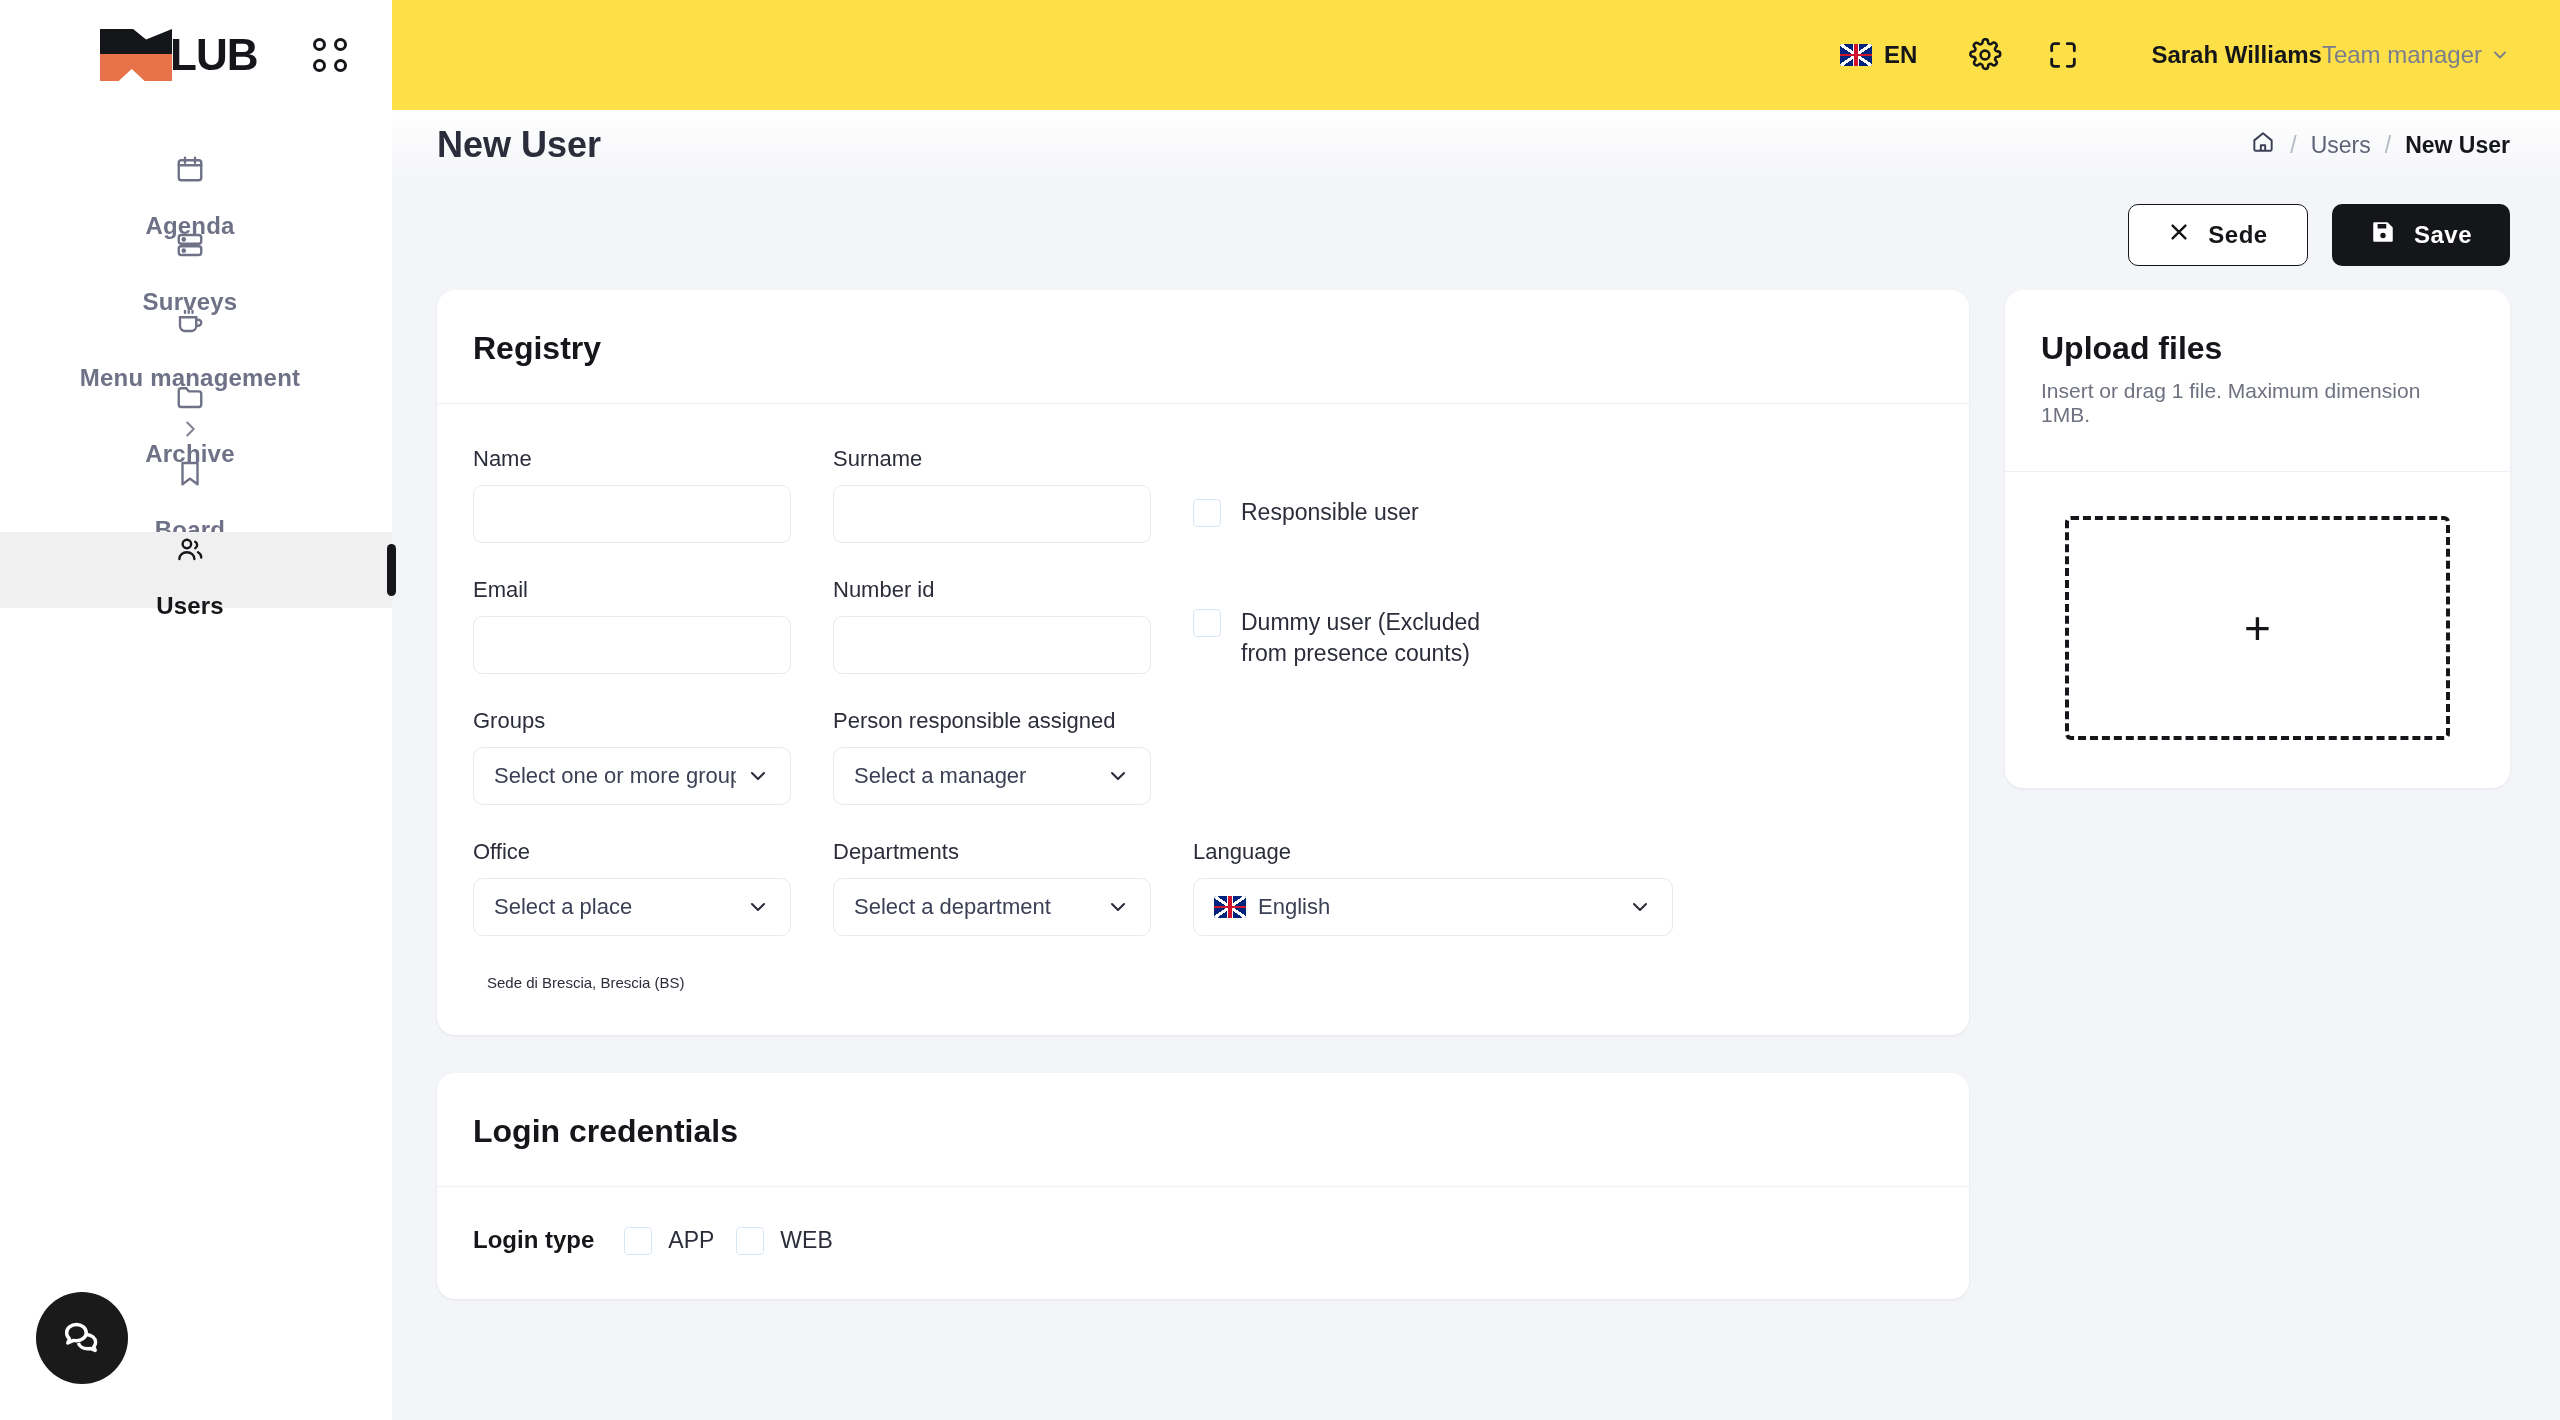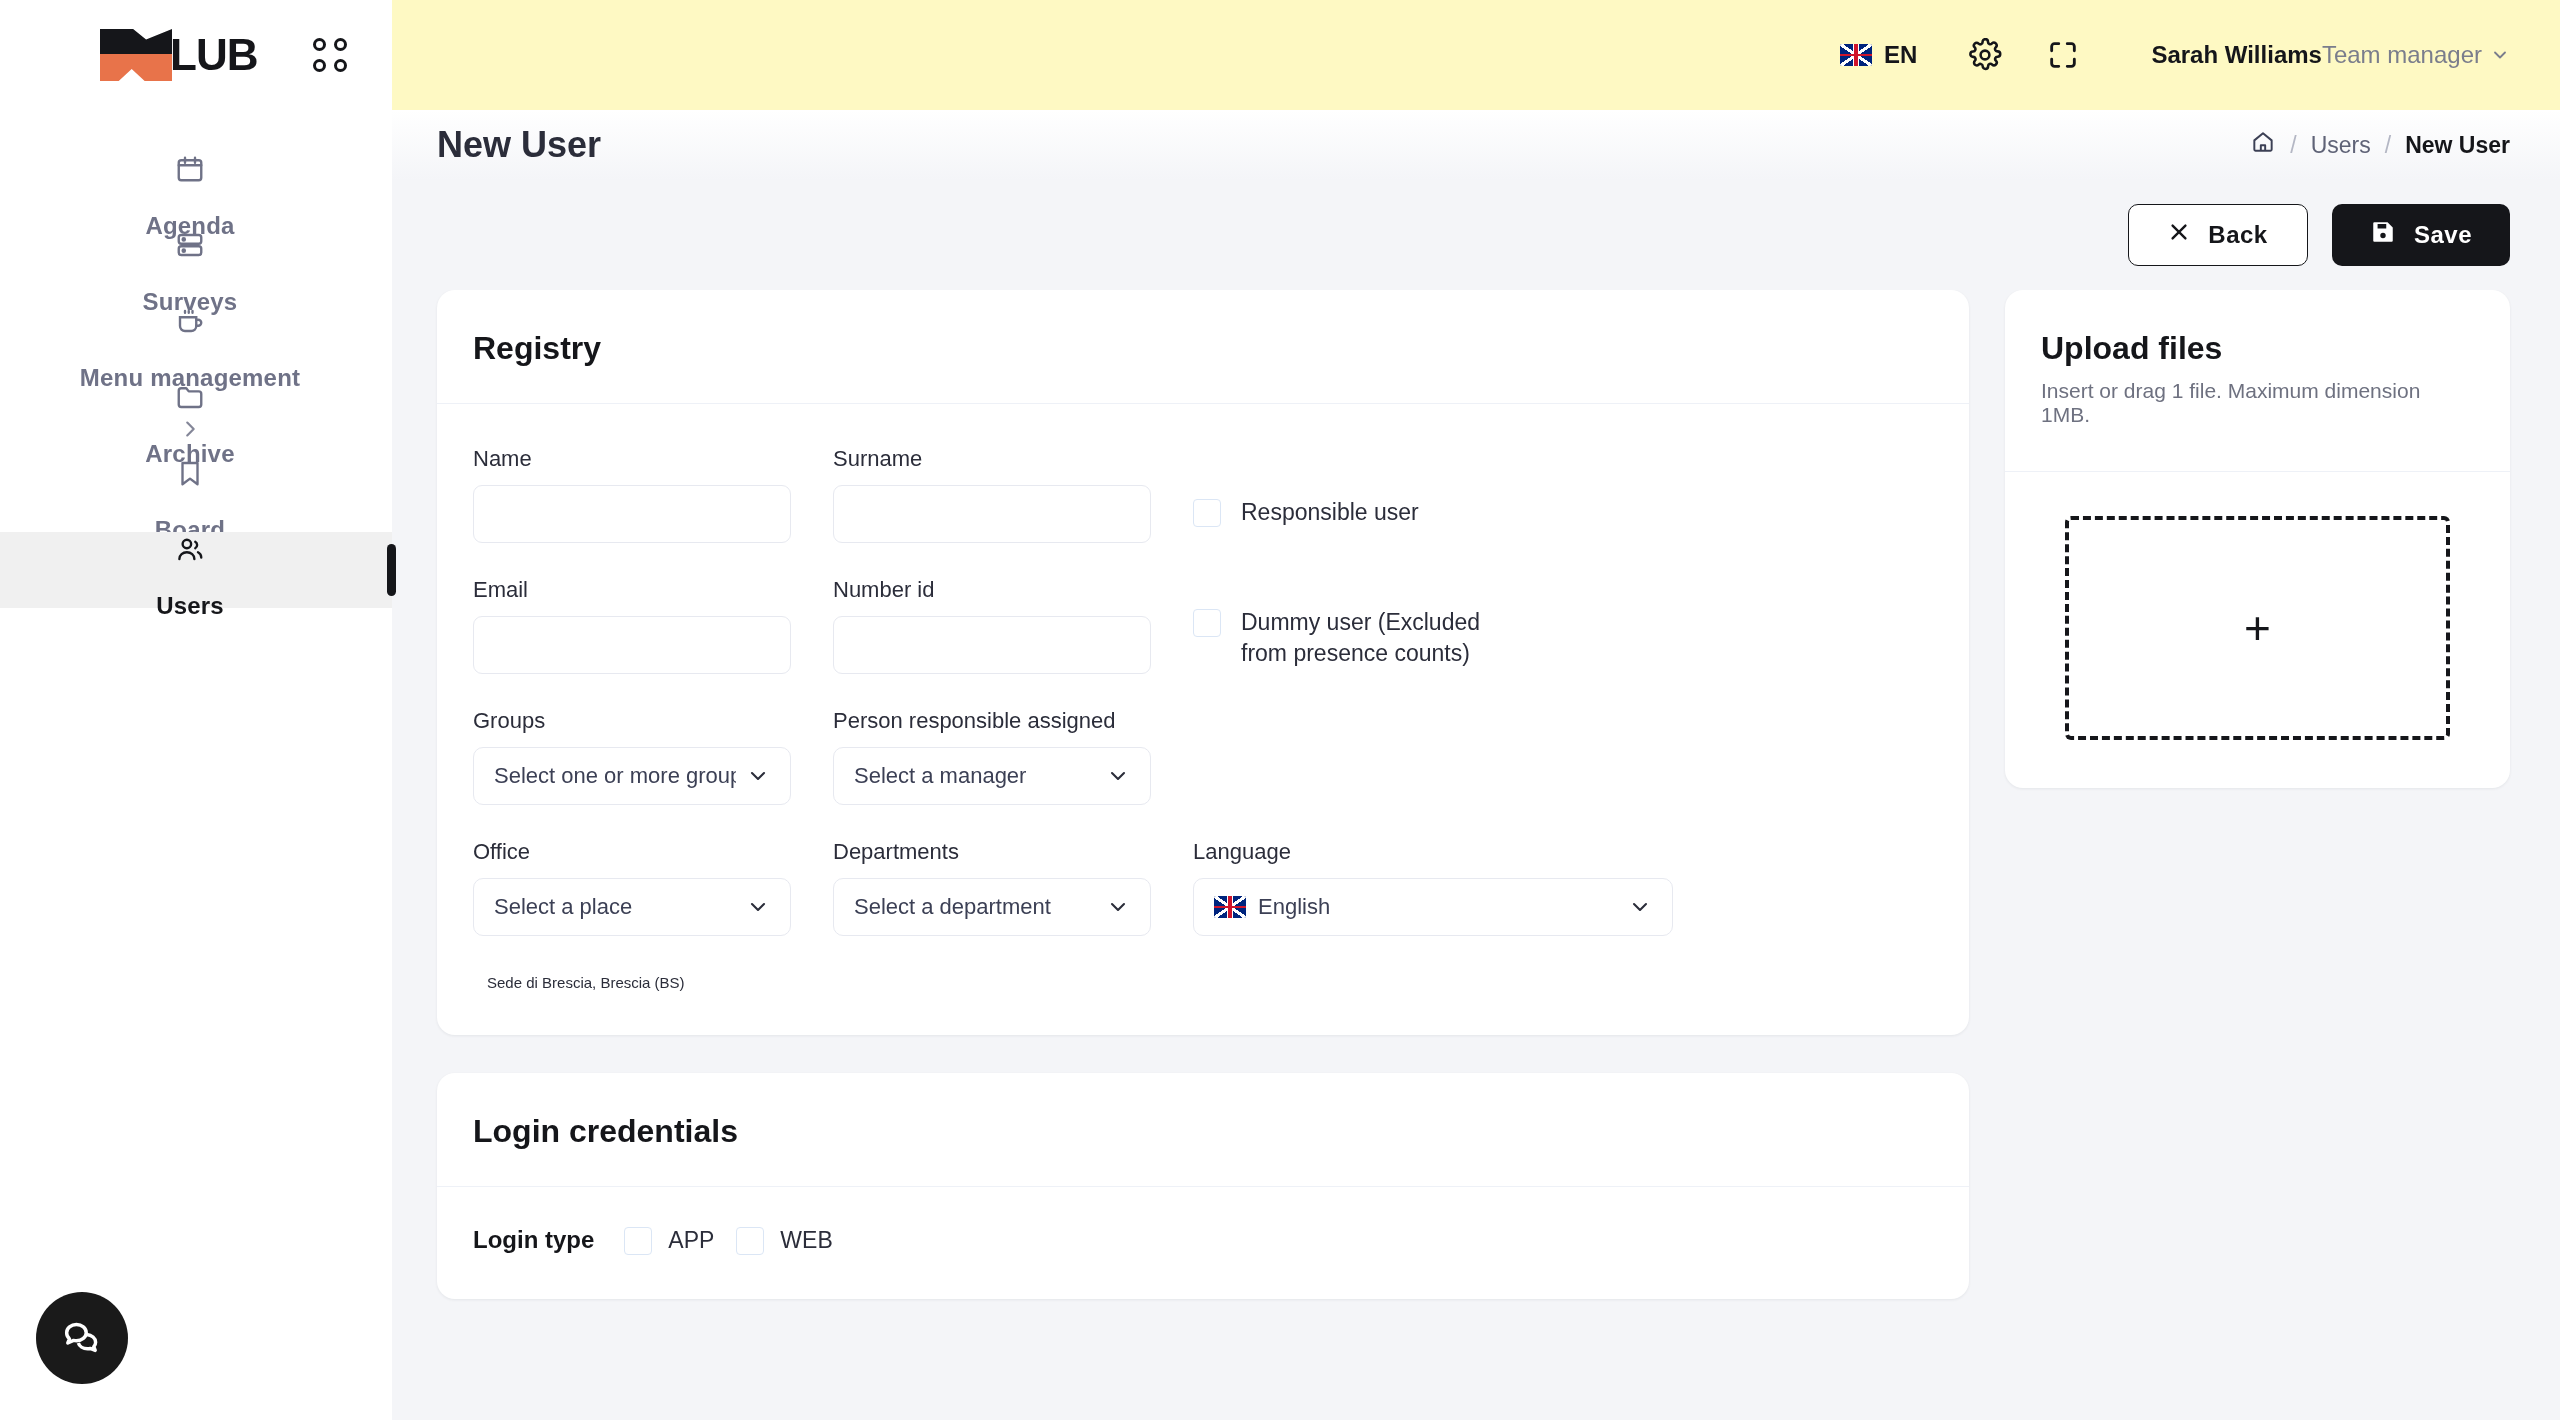--- a/index.html
+++ b/index.html
@@ -74,21 +74,21 @@
     justify-content: center; cursor: pointer; z-index: 30;
   }
   .chat-fab svg { width: 46px; height: 46px; }
 
   
   .main {
     flex: 1; height: 1420px; background: #f4f5f8;
     display: flex; flex-direction: column; position: relative;
   }
   .topbar {
-    height: 110px; background: #fef9c3; display: flex;
+    height: 110px; background: #fde047; display: flex;
     align-items: center; justify-content: flex-end;
     padding-right: 50px; gap: 0; flex: 0 0 110px;
   }
   .lang-pill {
     display: flex; align-items: center; gap: 12px; cursor: pointer;
     margin-right: 40px;
   }
   .flag {
     width: 32px; height: 22px; border-radius: 2px; position: relative;
     overflow: hidden; background: #00247d; display: inline-block;
@@ -383,21 +383,21 @@
       </nav>
     </div>
 
     <div class="actionbar">
       <button class="btn btn-back">
         <span>
           <svg viewBox="0 0 24 24" fill="none" stroke="#15161a" stroke-width="2.6" stroke-linecap="round">
               <path d="M5 5l14 14M19 5L5 19"></path>
             </svg>
         </span>
-        <span>Back</span>
+        <span>Sede</span>
       </button>
       <button class="btn btn-save">
         <span>
           <svg viewBox="0 0 24 24" fill="#ffffff">
             <path d="M4 3h12.2L21 7.8V20a1 1 0 0 1-1 1H4a1 1 0 0 1-1-1V4a1 1 0 0 1 1-1zm3 1.6v4.2h8V4.6H7zm5 8.1a2.5 2.5 0 1 0 0 5 2.5 2.5 0 0 0 0-5z"></path>
           </svg>
         </span>
         <span>Save</span>
       </button>
     </div>

